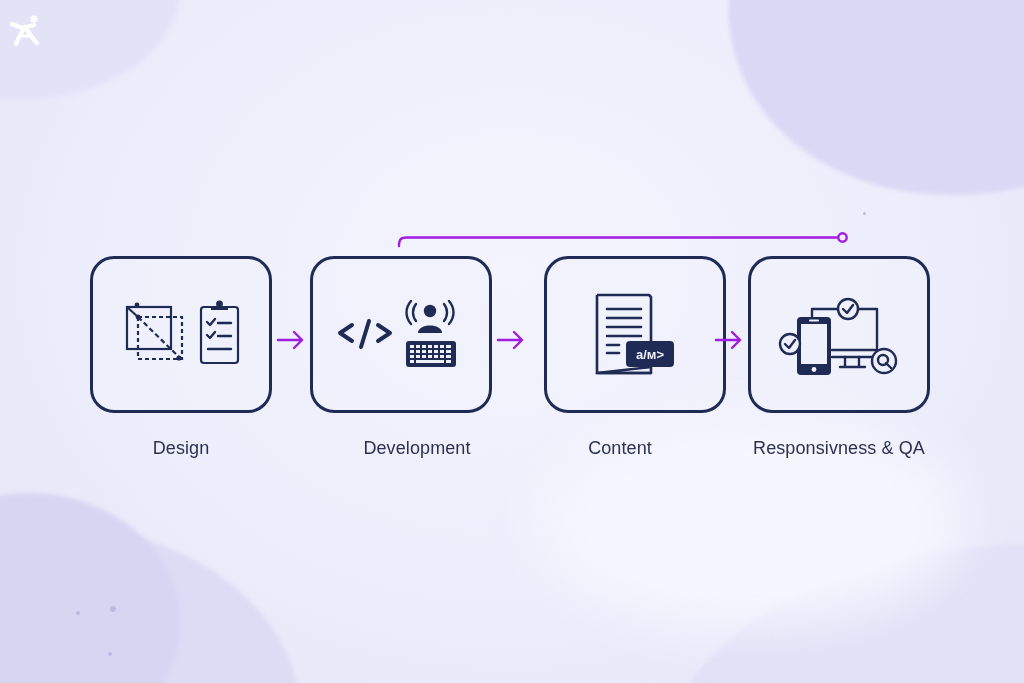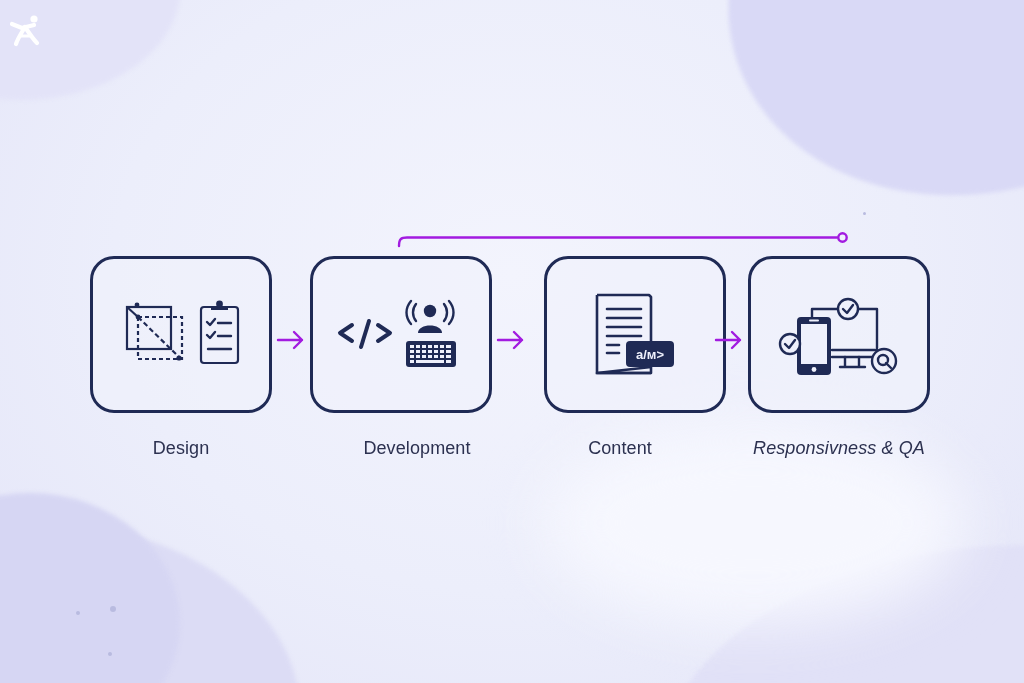--- a/index.html
+++ b/index.html
@@ -258,13 +258,13 @@
 
     <rect x="20" y="23" width="34" height="58" rx="4" fill="#1f2a55"></rect>
     <rect x="24" y="30" width="26" height="40" fill="#eef0fc"></rect>
     <rect x="32" y="25.5" width="10" height="2" rx="1" fill="#eef0fc"></rect>
     <circle cx="37" cy="75.5" r="2.4" fill="#eef0fc"></circle>
 
     <circle cx="13" cy="50" r="10" fill="#eef0fc" stroke="#1f2a55" stroke-width="2.4"></circle>
     <path d="M8 50 L12 54 L18 46" stroke="#1f2a55" stroke-width="2.4" fill="none" stroke-linecap="round" stroke-linejoin="round"></path>
   </svg>
 </div>
-<div class="label" style="left:719px;font-style:italic;">Responsivness &amp; QA</div>
+<div class="label" style="left:719px;">Responsivness &amp; QA</div>
 
 </body></html>

